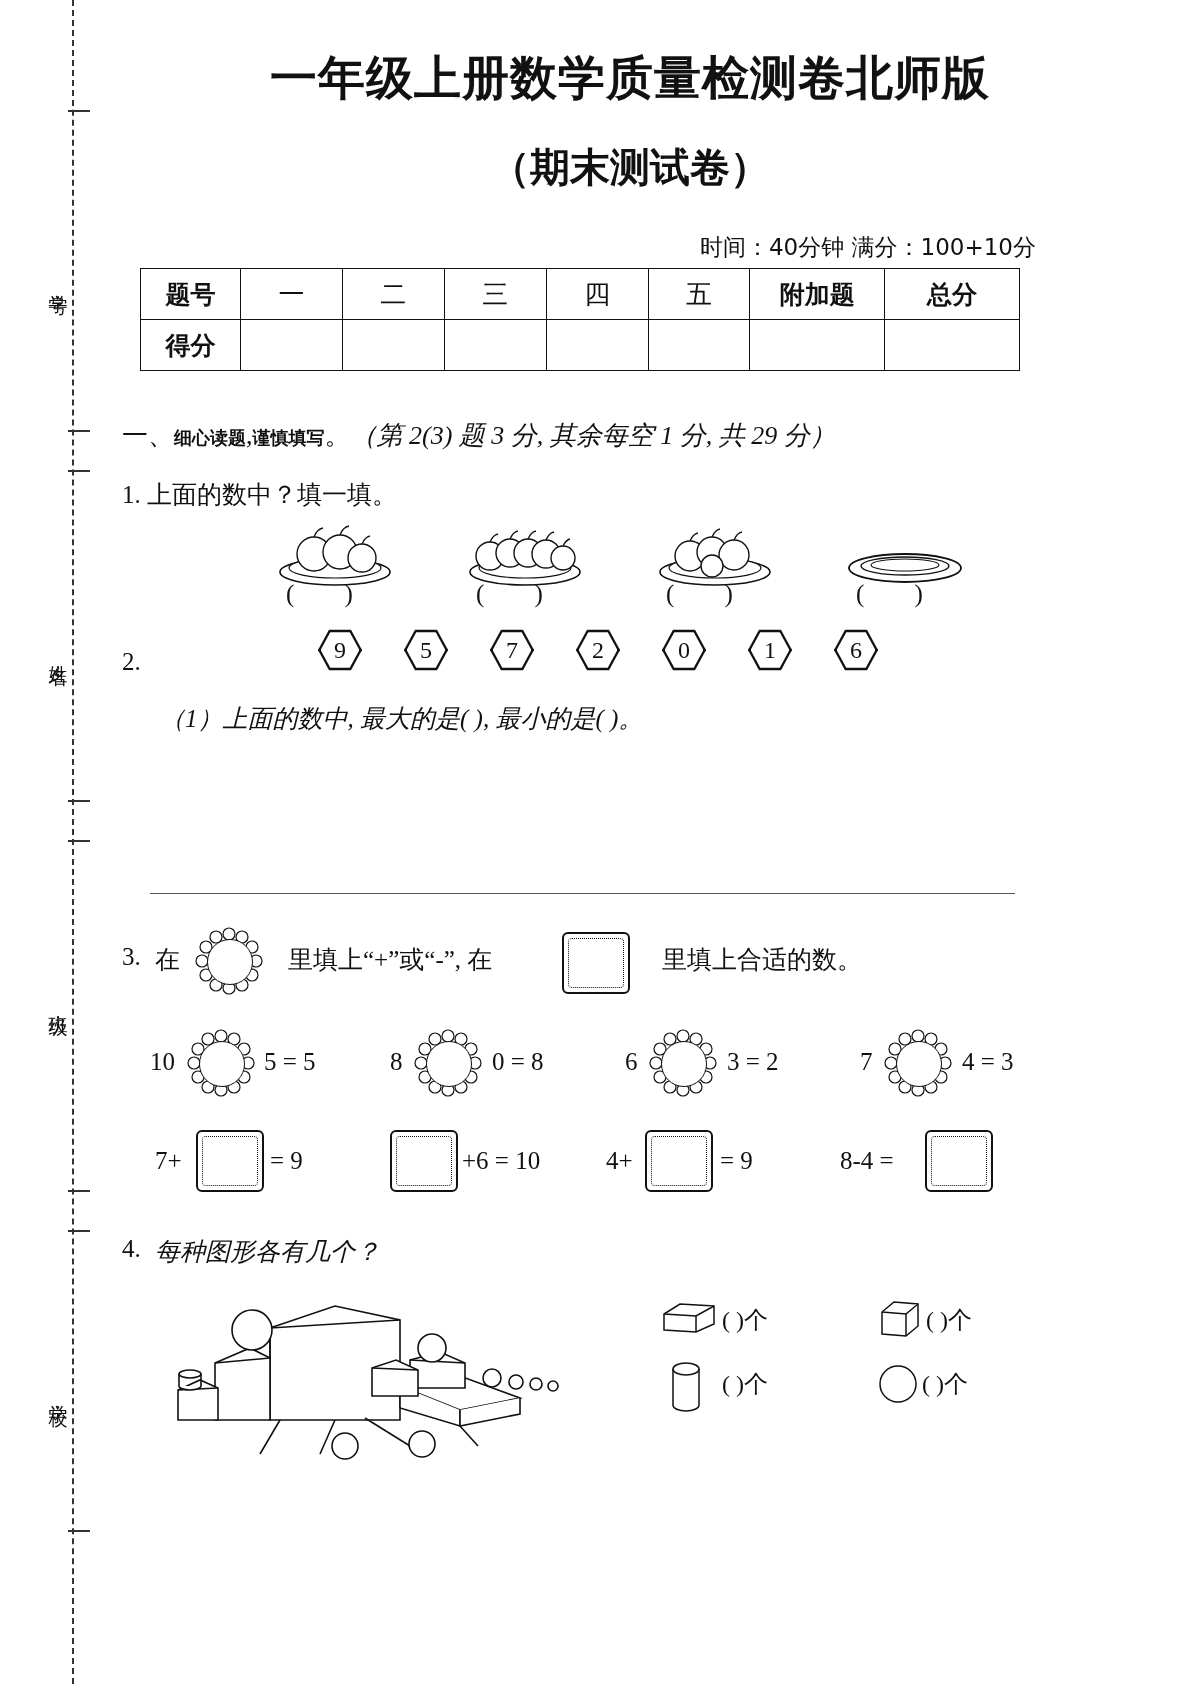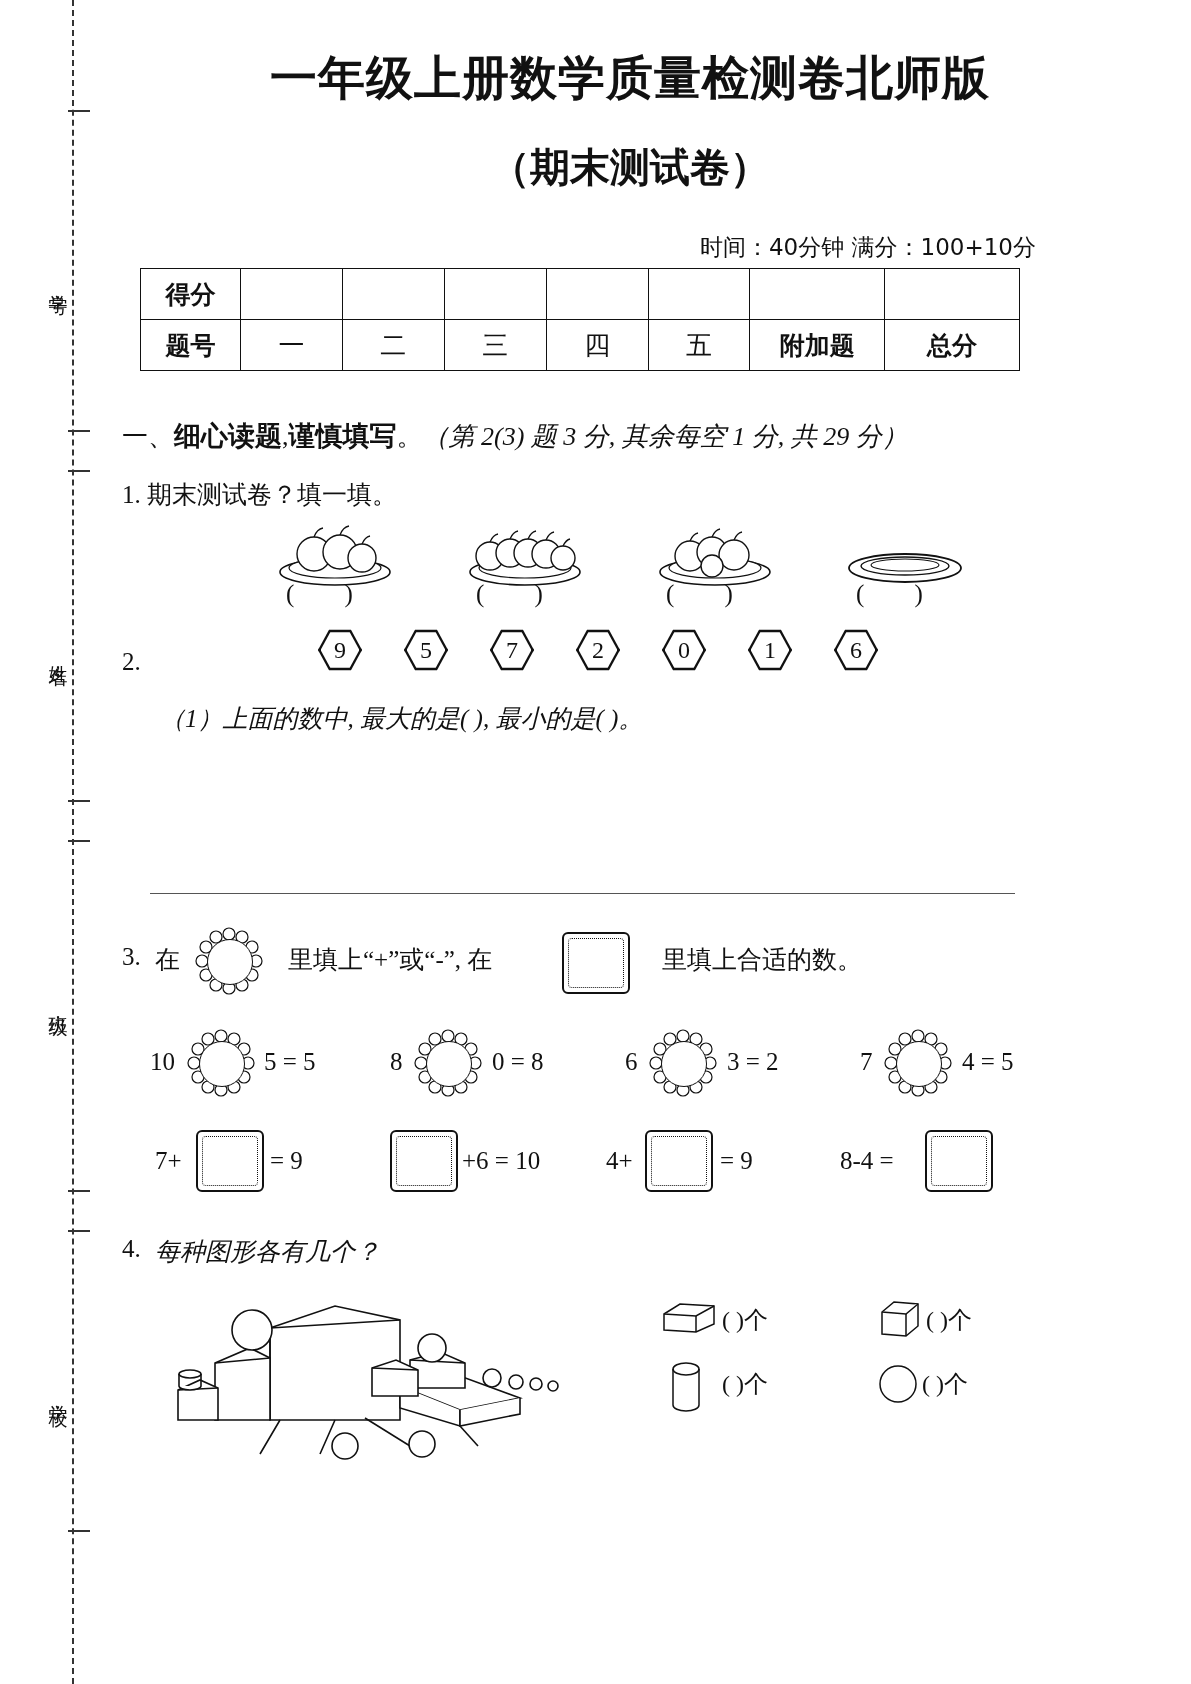--- a/index.html
+++ b/index.html
@@ -80,21 +80,21 @@
   table.score td.n{width:110px;font-weight:normal;font-family:"Liberation Serif",serif;font-size:26px;}
   table.score td.wide{width:148px;}
 
   
   .sec-head{
     position:absolute;left:122px;
     font-size:26px;
   }
   .sec-head b{
     font-family:Liberation Sans, sans-serif;
-    font-size:27px;
+    font-size:18px;
   }
   .q{
     position:absolute;
     font-size:25px;
     font-family:"Liberation Serif", serif;
   }
   .it{font-style:italic;}
 
   
   .apples{position:absolute;left:230px;top:500px;width:760px;height:120px;}
@@ -176,49 +176,49 @@
     <div class="vlabel vl4">学校：</div>
   </div>
 
   <div class="title">一年级上册数学质量检测卷北师版</div>
   <div class="subtitle">（期末测试卷）</div>
   <div class="timeline">时间：40分钟  满分：100+10分</div>
 
   <table class="score">
     <tbody>
         <tr>
-      <td class="head">得分</td>
-      <td></td>
-      <td></td>
-      <td></td>
-      <td></td>
-      <td></td>
-      <td></td>
-      <td></td>
-    </tr>
-    <tr>
       <td class="head">题号</td>
       <td class="n">一</td>
       <td class="n">二</td>
       <td class="n">三</td>
       <td class="n">四</td>
       <td class="n">五</td>
       <td class="wide">附加题</td>
       <td class="wide">总分</td>
     </tr>
+    <tr>
+      <td class="head">得分</td>
+      <td></td>
+      <td></td>
+      <td></td>
+      <td></td>
+      <td></td>
+      <td></td>
+      <td></td>
+    </tr>
   </tbody>
     </table>
 
   <div class="sec-head" style="top:418px;">
     <span>一、</span><b>细心读题</b><span>,</span><b>谨慎填写</b><span>。</span><span class="it">（第 2(3) 题 3 分, 其余每空 1 分, 共 29 分）</span>
   </div>
 
   <div class="q" style="left:122px;top:478px;">
     <span>1.</span>
-    <span>期末测试卷？填一填。</span>
+    <span>上面的数中？填一填。</span>
   </div>
 
   <div class="apples">
 
     <svg class="plate" style="left:40px;top:14px;" viewBox="0 0 130 80">
       <ellipse cx="65" cy="58" rx="55" ry="13" fill="none" stroke="#111" stroke-width="1.6"></ellipse>
       <ellipse cx="65" cy="54" rx="46" ry="10" fill="#fff" stroke="#111" stroke-width="1.2"></ellipse>
       <circle cx="44" cy="40" r="17" fill="#fff" stroke="#111" stroke-width="1.4"></circle>
       <circle cx="70" cy="38" r="17" fill="#fff" stroke="#111" stroke-width="1.4"></circle>
       <circle cx="92" cy="44" r="14" fill="#fff" stroke="#111" stroke-width="1.4"></circle>
@@ -425,21 +425,21 @@
       <circle cx="33" cy="60" r="6"></circle>
           <circle cx="20" cy="57" r="6"></circle>
           <circle cx="10" cy="47" r="6"></circle>
       <circle cx="6" cy="33" r="6"></circle>
           <circle cx="10" cy="19" r="6"></circle>
           <circle cx="20" cy="9" r="6"></circle>
         </g>
       </svg>
     <div class="core"></div>
   </div>
-  <div class="eq" style="left:962px;top:1048px;">4 = 5</div>
+  <div class="eq" style="left:962px;top:1048px;">4 = 3</div>
 
   <div class="eq" style="left:155px;top:1147px;">7+</div>
   <div class="wavybox" style="left:196px;top:1130px;"></div>
   <div class="eq" style="left:270px;top:1147px;">= 9</div>
 
   <div class="eq" style="left:382px;top:1147px;"></div>
   <div class="wavybox" style="left:390px;top:1130px;"></div>
   <div class="eq" style="left:462px;top:1147px;">+6 = 10</div>
 
   <div class="eq" style="left:606px;top:1147px;">4+</div>

